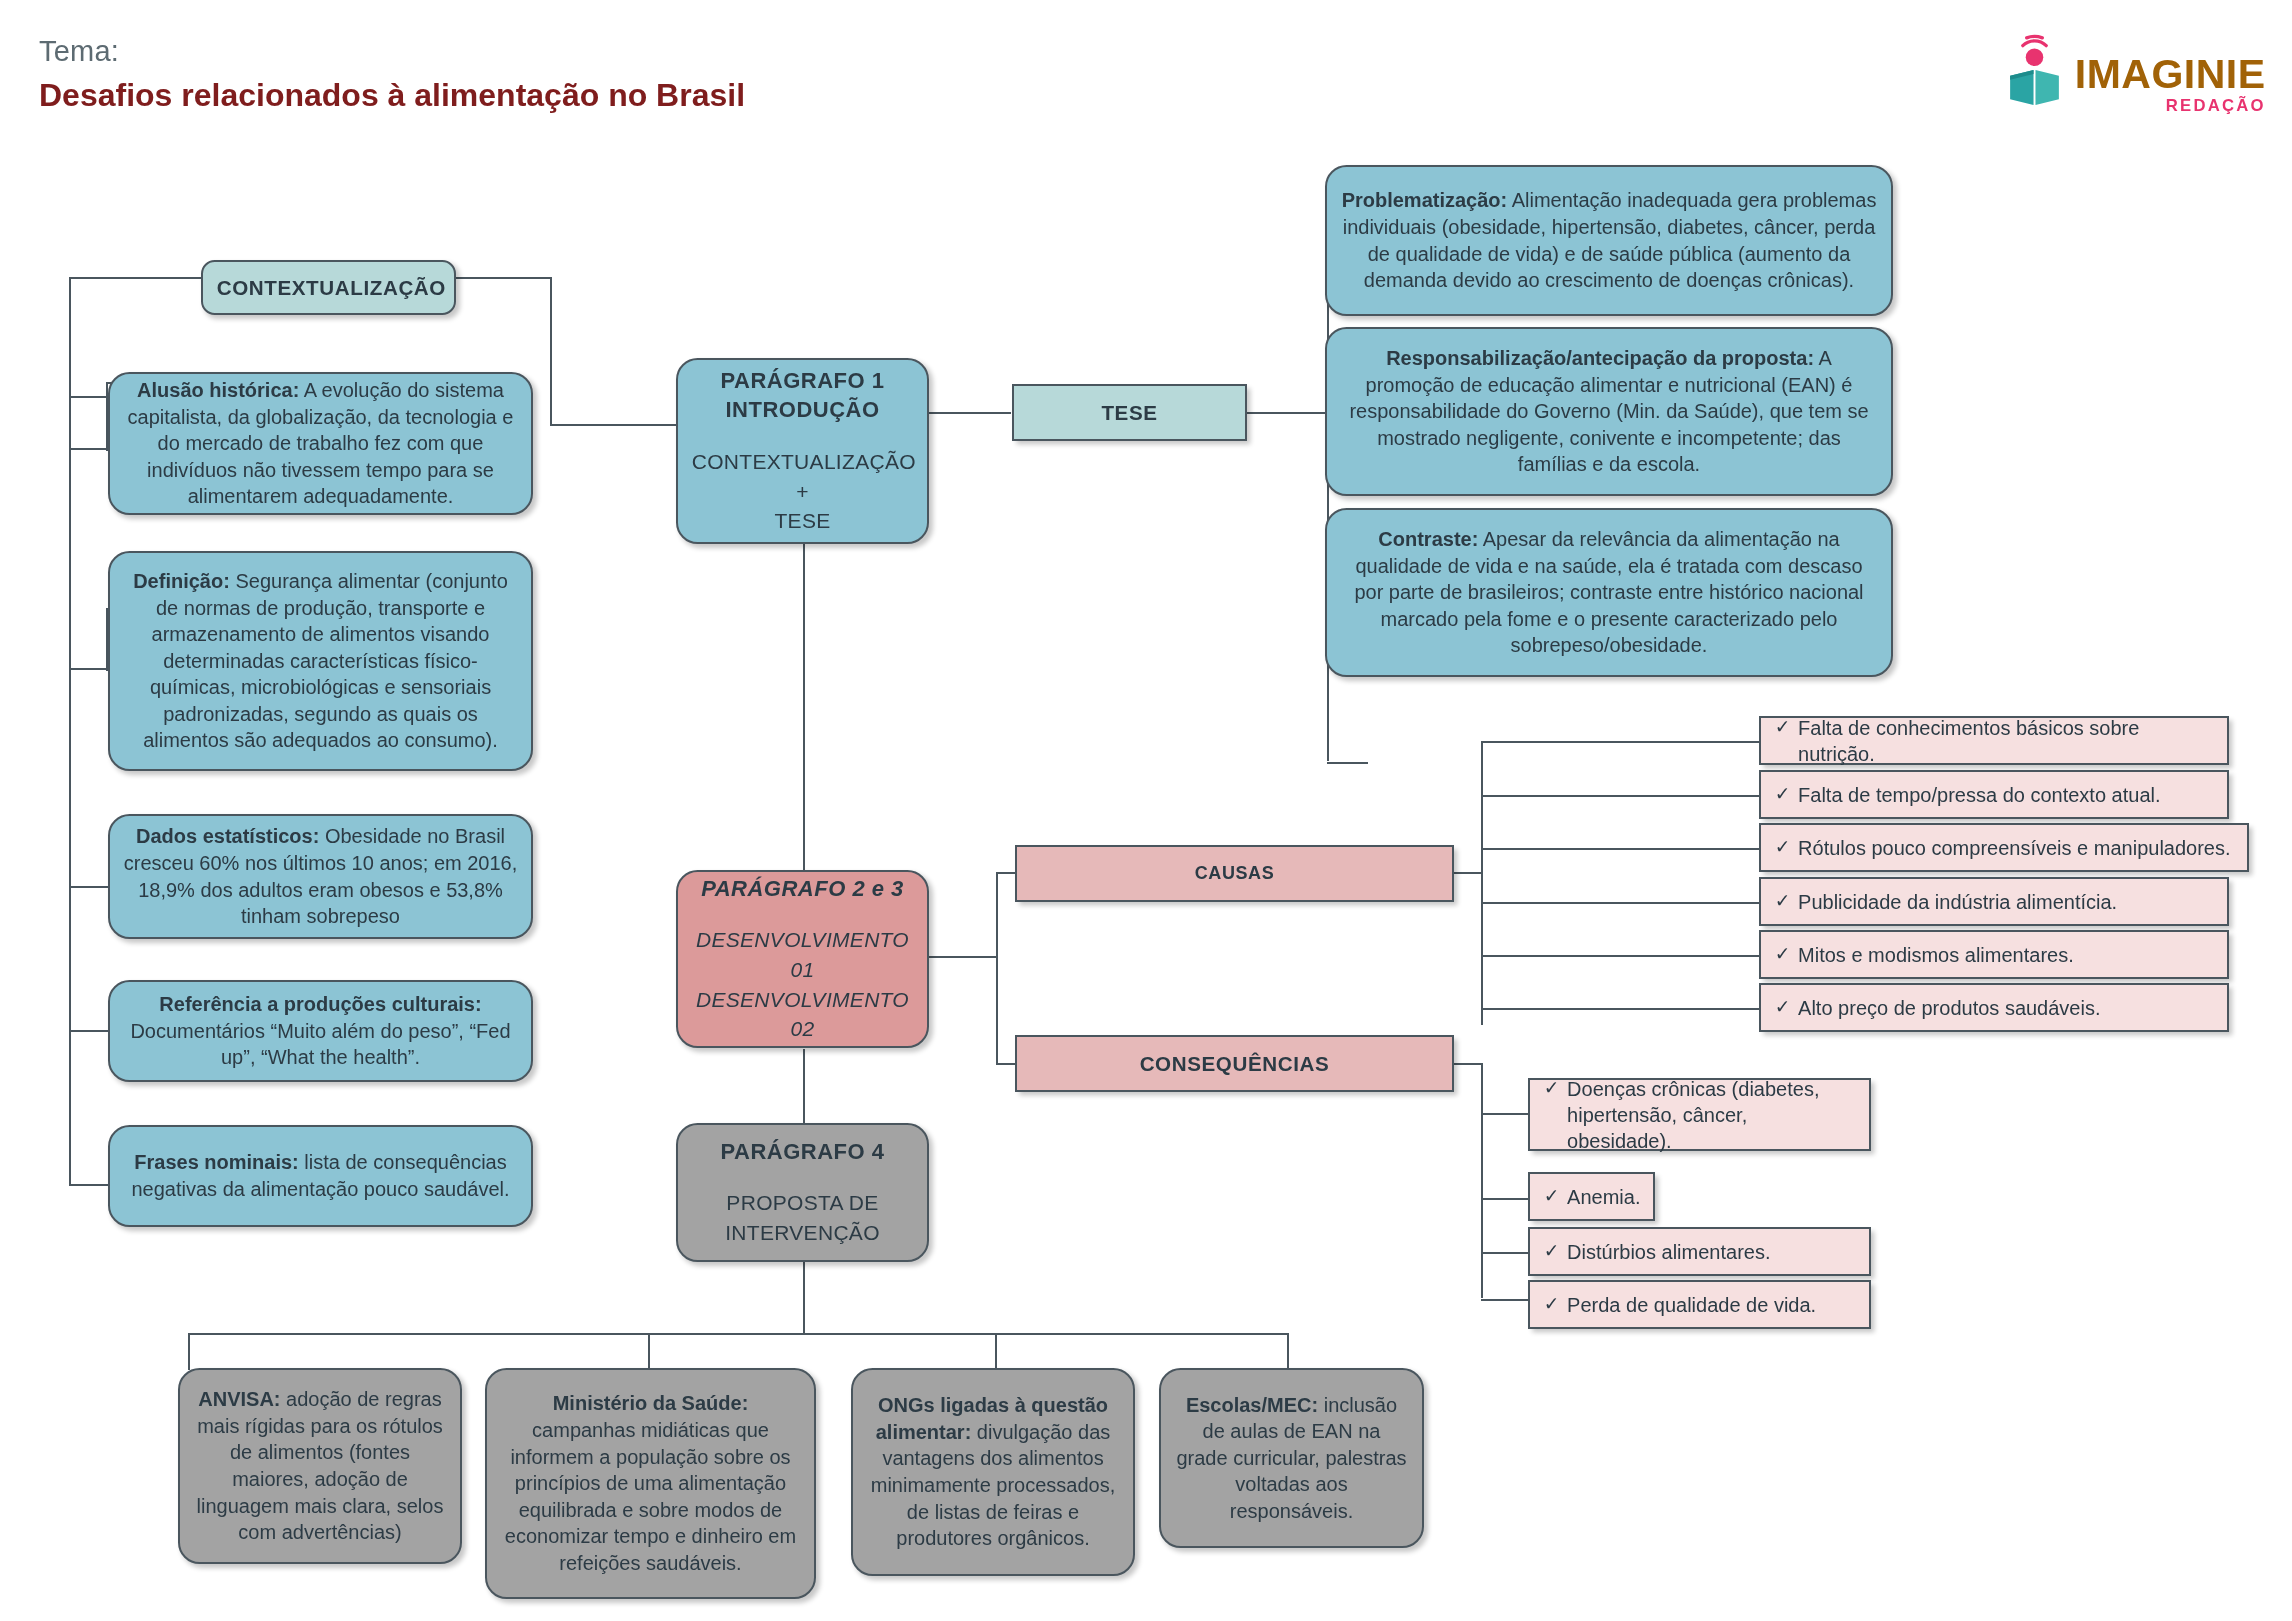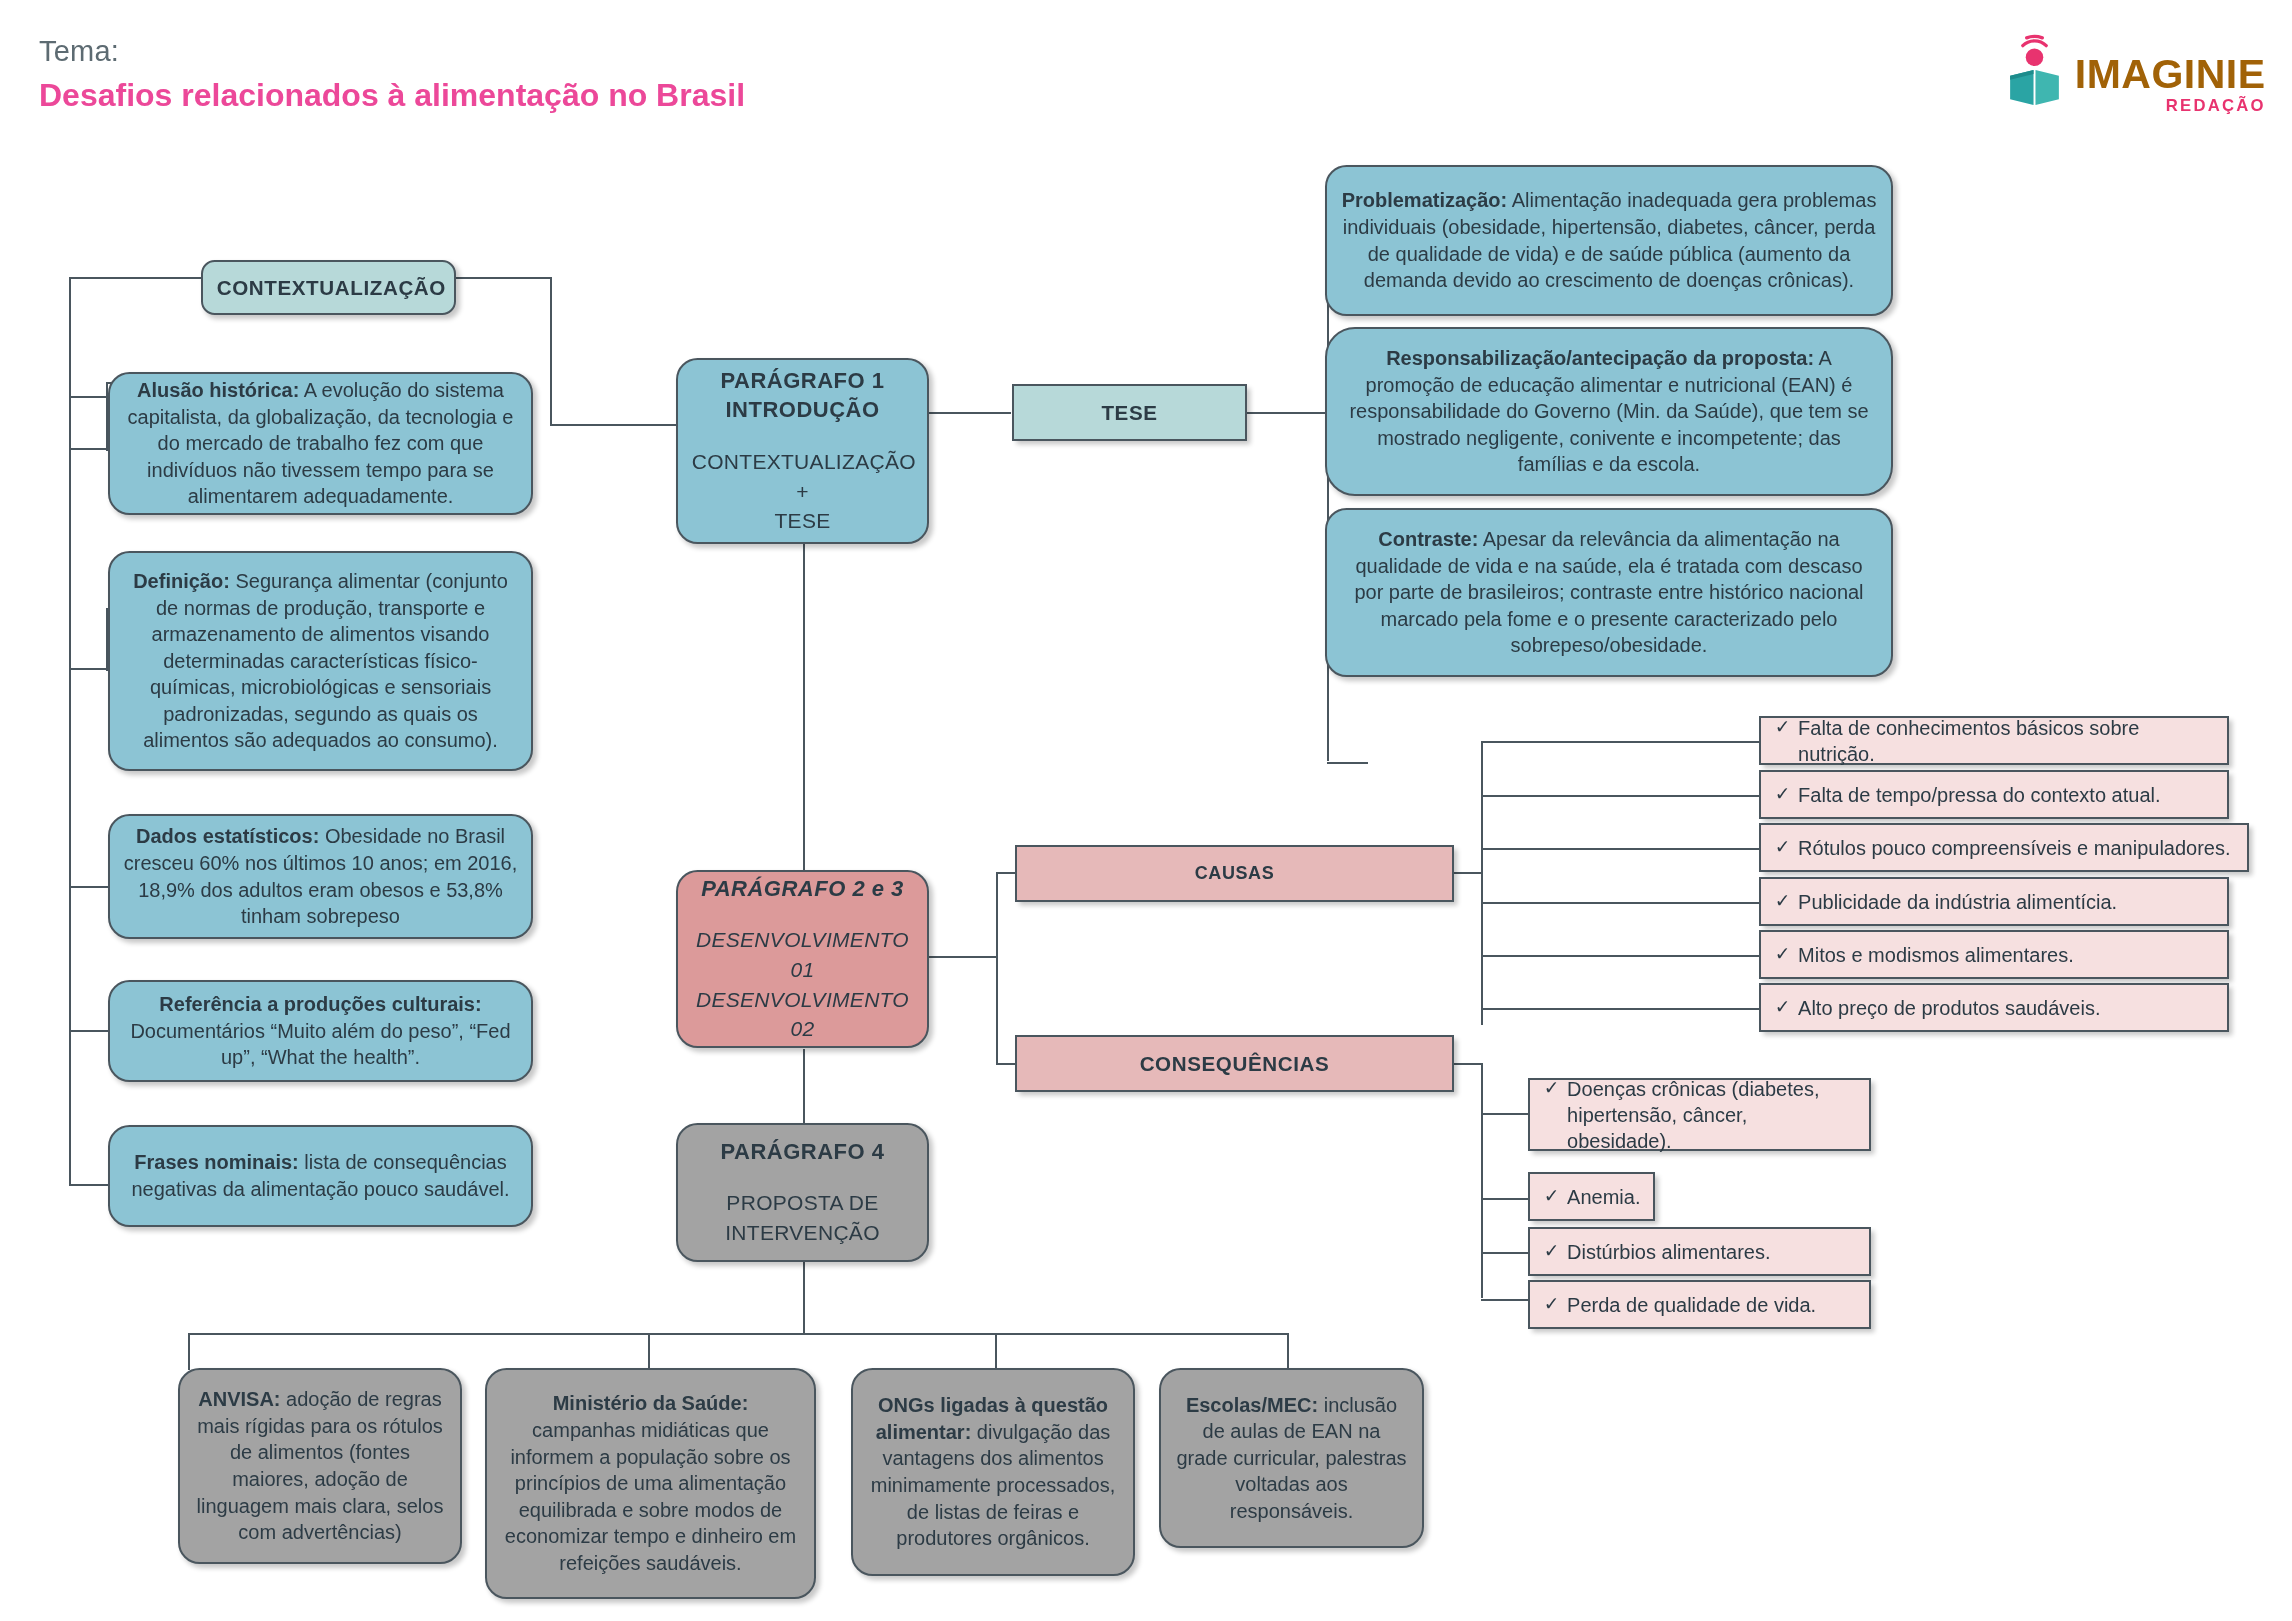--- a/index.html
+++ b/index.html
@@ -9,21 +9,21 @@
     font-family:"Liberation Sans", sans-serif;
     color:#2c3b45;
     position:relative;
     overflow:hidden;
   }
   #stage { position:absolute; left:0; top:0; width:2293px; height:1621px; }
 
   
   #header { position:absolute; left:39px; top:33px; }
   #tema-label { font-size:29px; color:#5d6b72; letter-spacing:0.2px; line-height:1.25; }
-  #tema-title { font-size:32px; font-weight:bold; color:#ec4899; line-height:1.3; margin-top:5.9px; }
+  #tema-title { font-size:32px; font-weight:bold; color:#7f1d1d; line-height:1.3; margin-top:5.9px; }
 
   
   #logo { position:absolute; right:27.4px; top:31px; display:flex; align-items:flex-start; }
   #logo-mark { position:relative; width:61px; height:78px; margin-right:9.8px; }
   #logo-text { padding-top:23.5px; }
   #logo-word { font-size:41px; font-weight:bold; letter-spacing:0.5px; color:#a16207; line-height:.95; }
   #logo-sub { font-size:16.7px; font-weight:bold; letter-spacing:2.2px; color:#e8336f; text-align:right; margin-top:2.9px; }
 
   
   .ln { position:absolute; background:#4a565e; }
@@ -212,21 +212,21 @@
   <div class="node blue-lt sq hdr" style="left:1012px; top:384px; width:235px; height:57px; font-size:20.6px;">
     <span class="txt">TESE</span>
   </div>
 
   <div class="node blue rounded body-txt" style="left:1325px; top:165px; width:568px; height:151px;">
     <span class="txt">
       <b>Problematização:</b><span> Alimentação inadequada gera problemas individuais (obesidade, hipertensão, diabetes, câncer, perda de qualidade de vida) e de saúde pública (aumento da demanda devido ao crescimento de doenças crônicas).</span>
     </span>
   </div>
 
-  <div class="node blue rounded body-txt" style="left:1325px; top:327px; width:568px; height:169px;border-radius:30px;">
+  <div class="node blue rounded body-txt" style="left:1325px; top:327px; width:568px; height:169px;">
     <span class="txt">
       <b>Responsabilização/antecipação da proposta:</b><span> A promoção de educação alimentar e nutricional (EAN) é responsabilidade do Governo (Min. da Saúde), que tem se mostrado negligente, conivente e incompetente; das famílias e da escola.</span>
     </span>
   </div>
 
   <div class="node blue rounded body-txt" style="left:1325px; top:508px; width:568px; height:169px;text-align:center;">
     <span class="txt">
       <b>Contraste:</b><span> Apesar da relevância da alimentação na qualidade de vida e na saúde, ela é tratada com descaso por parte de brasileiros; contraste entre histórico nacional marcado pela fome e o presente caracterizado pelo sobrepeso/obesidade.</span>
     </span>
   </div>

